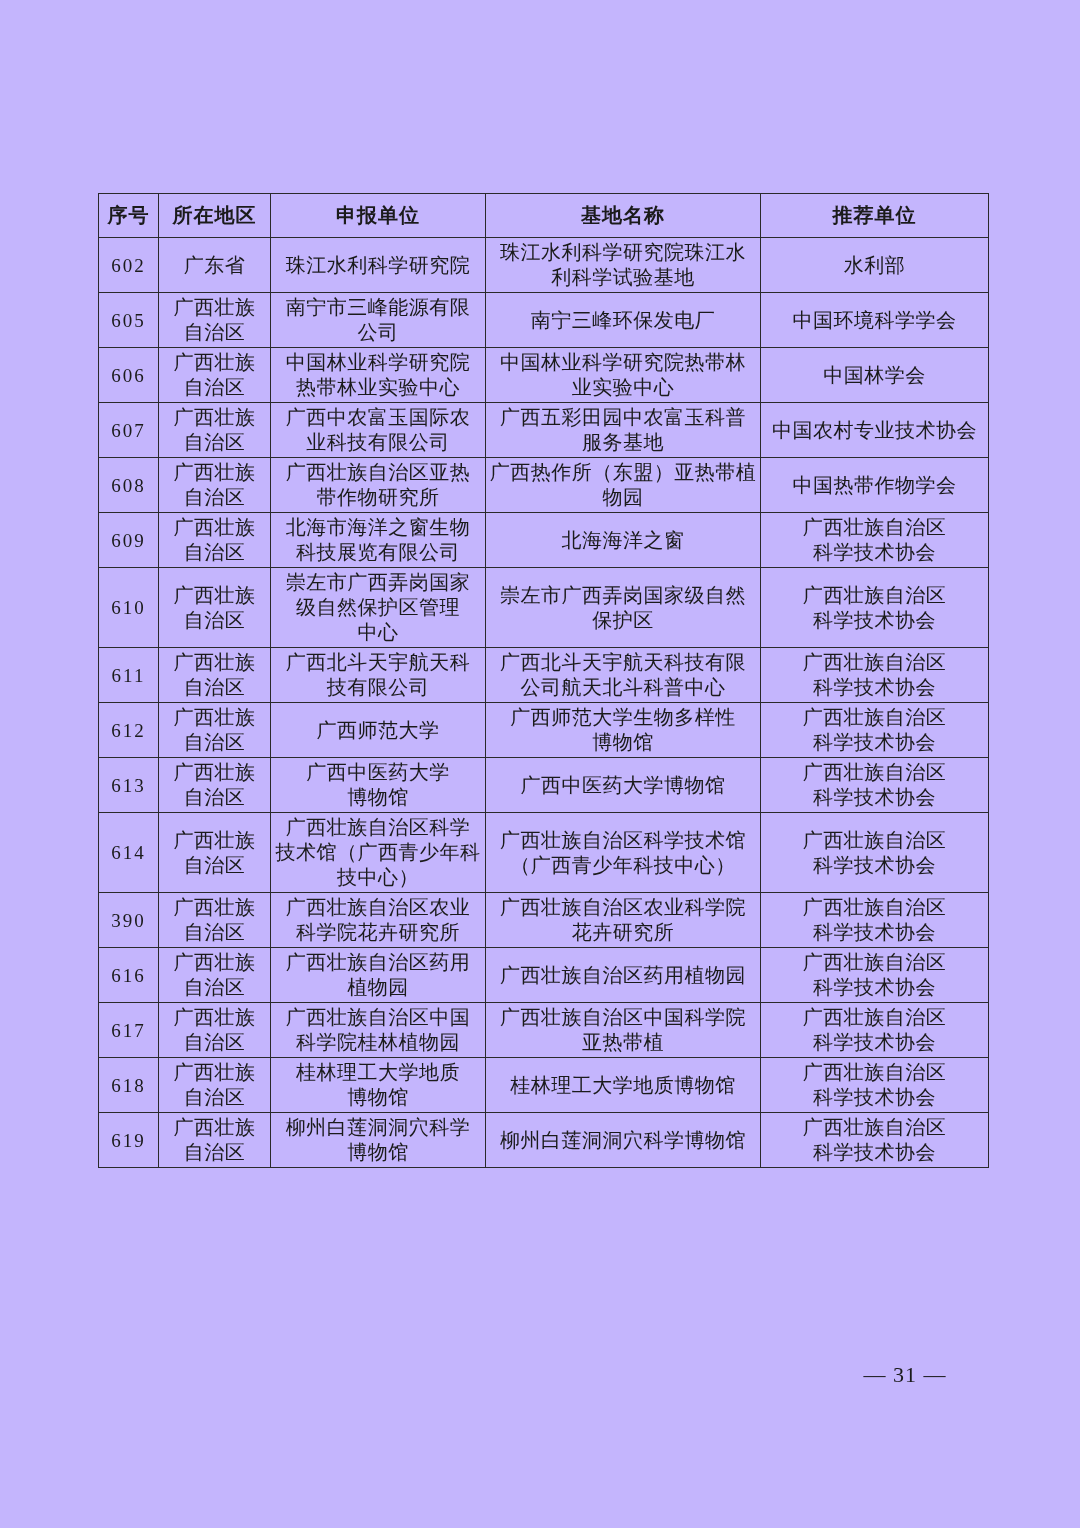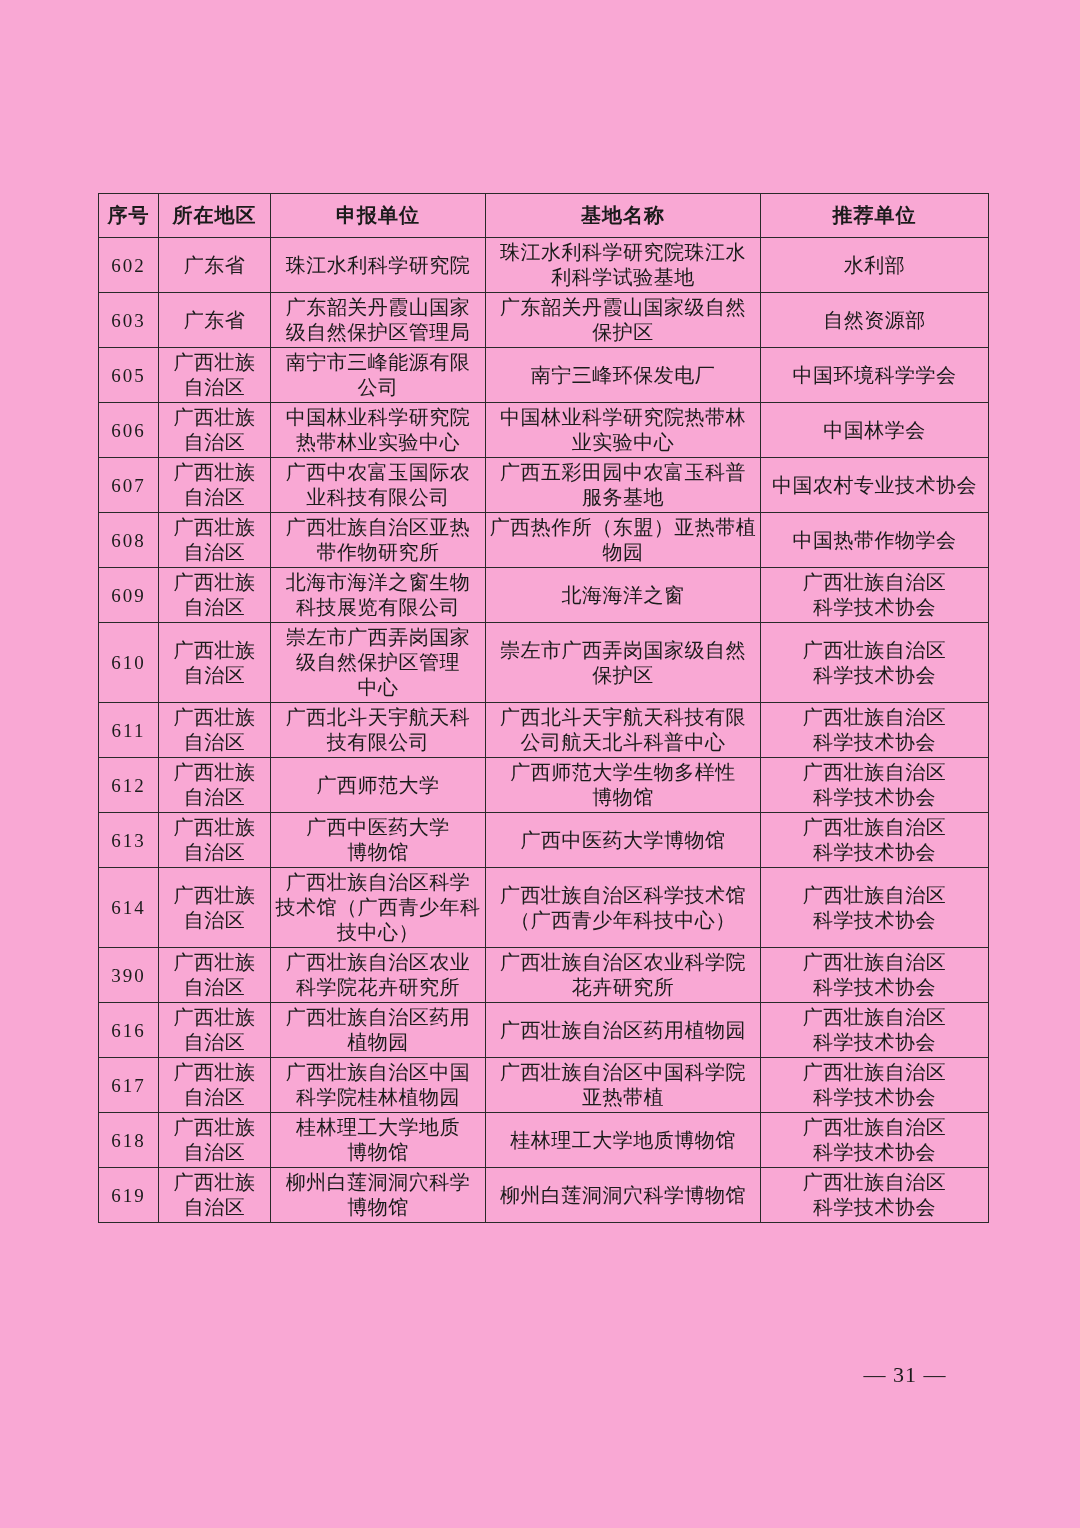--- a/index.html
+++ b/index.html
@@ -5,21 +5,21 @@
   * { margin: 0; padding: 0; box-sizing: border-box; }
   html, body {
     width: 1080px; height: 1528px;
     background: #ffffff;
     font-family: "Liberation Serif", "DejaVu Serif", serif;
     color: #1b1b1b;
   }
   .page {
     position: relative;
     width: 1080px; height: 1528px;
-    background: #f9a8d4;
+    background: #c4b5fd;
     overflow: hidden;
   }
   table.roster {
     position: absolute;
     left: 98px; top: 193px;
     width: 890px;
     border-collapse: collapse;
     table-layout: fixed;
   }
   table.roster th, table.roster td {
@@ -84,29 +84,20 @@
     <tbody>
         <tr>
           <td class="cell-no">602</td>
           <td class="cell-region">广东省</td>
           <td class="cell-applicant">珠江水利科学研究院</td>
           <td class="cell-base">珠江水利科学研究院珠江水
 利科学试验基地</td>
           <td class="cell-recommender">水利部</td>
         </tr>
         <tr>
-          <td class="cell-no">603</td>
-          <td class="cell-region">广东省</td>
-          <td class="cell-applicant">广东韶关丹霞山国家
-级自然保护区管理局</td>
-          <td class="cell-base">广东韶关丹霞山国家级自然
-保护区</td>
-          <td class="cell-recommender">自然资源部</td>
-        </tr>
-        <tr>
           <td class="cell-no">605</td>
           <td class="cell-region">广西壮族
 自治区</td>
           <td class="cell-applicant">南宁市三峰能源有限
 公司</td>
           <td class="cell-base">南宁三峰环保发电厂</td>
           <td class="cell-recommender">中国环境科学学会</td>
         </tr>
         <tr>
           <td class="cell-no">606</td>

